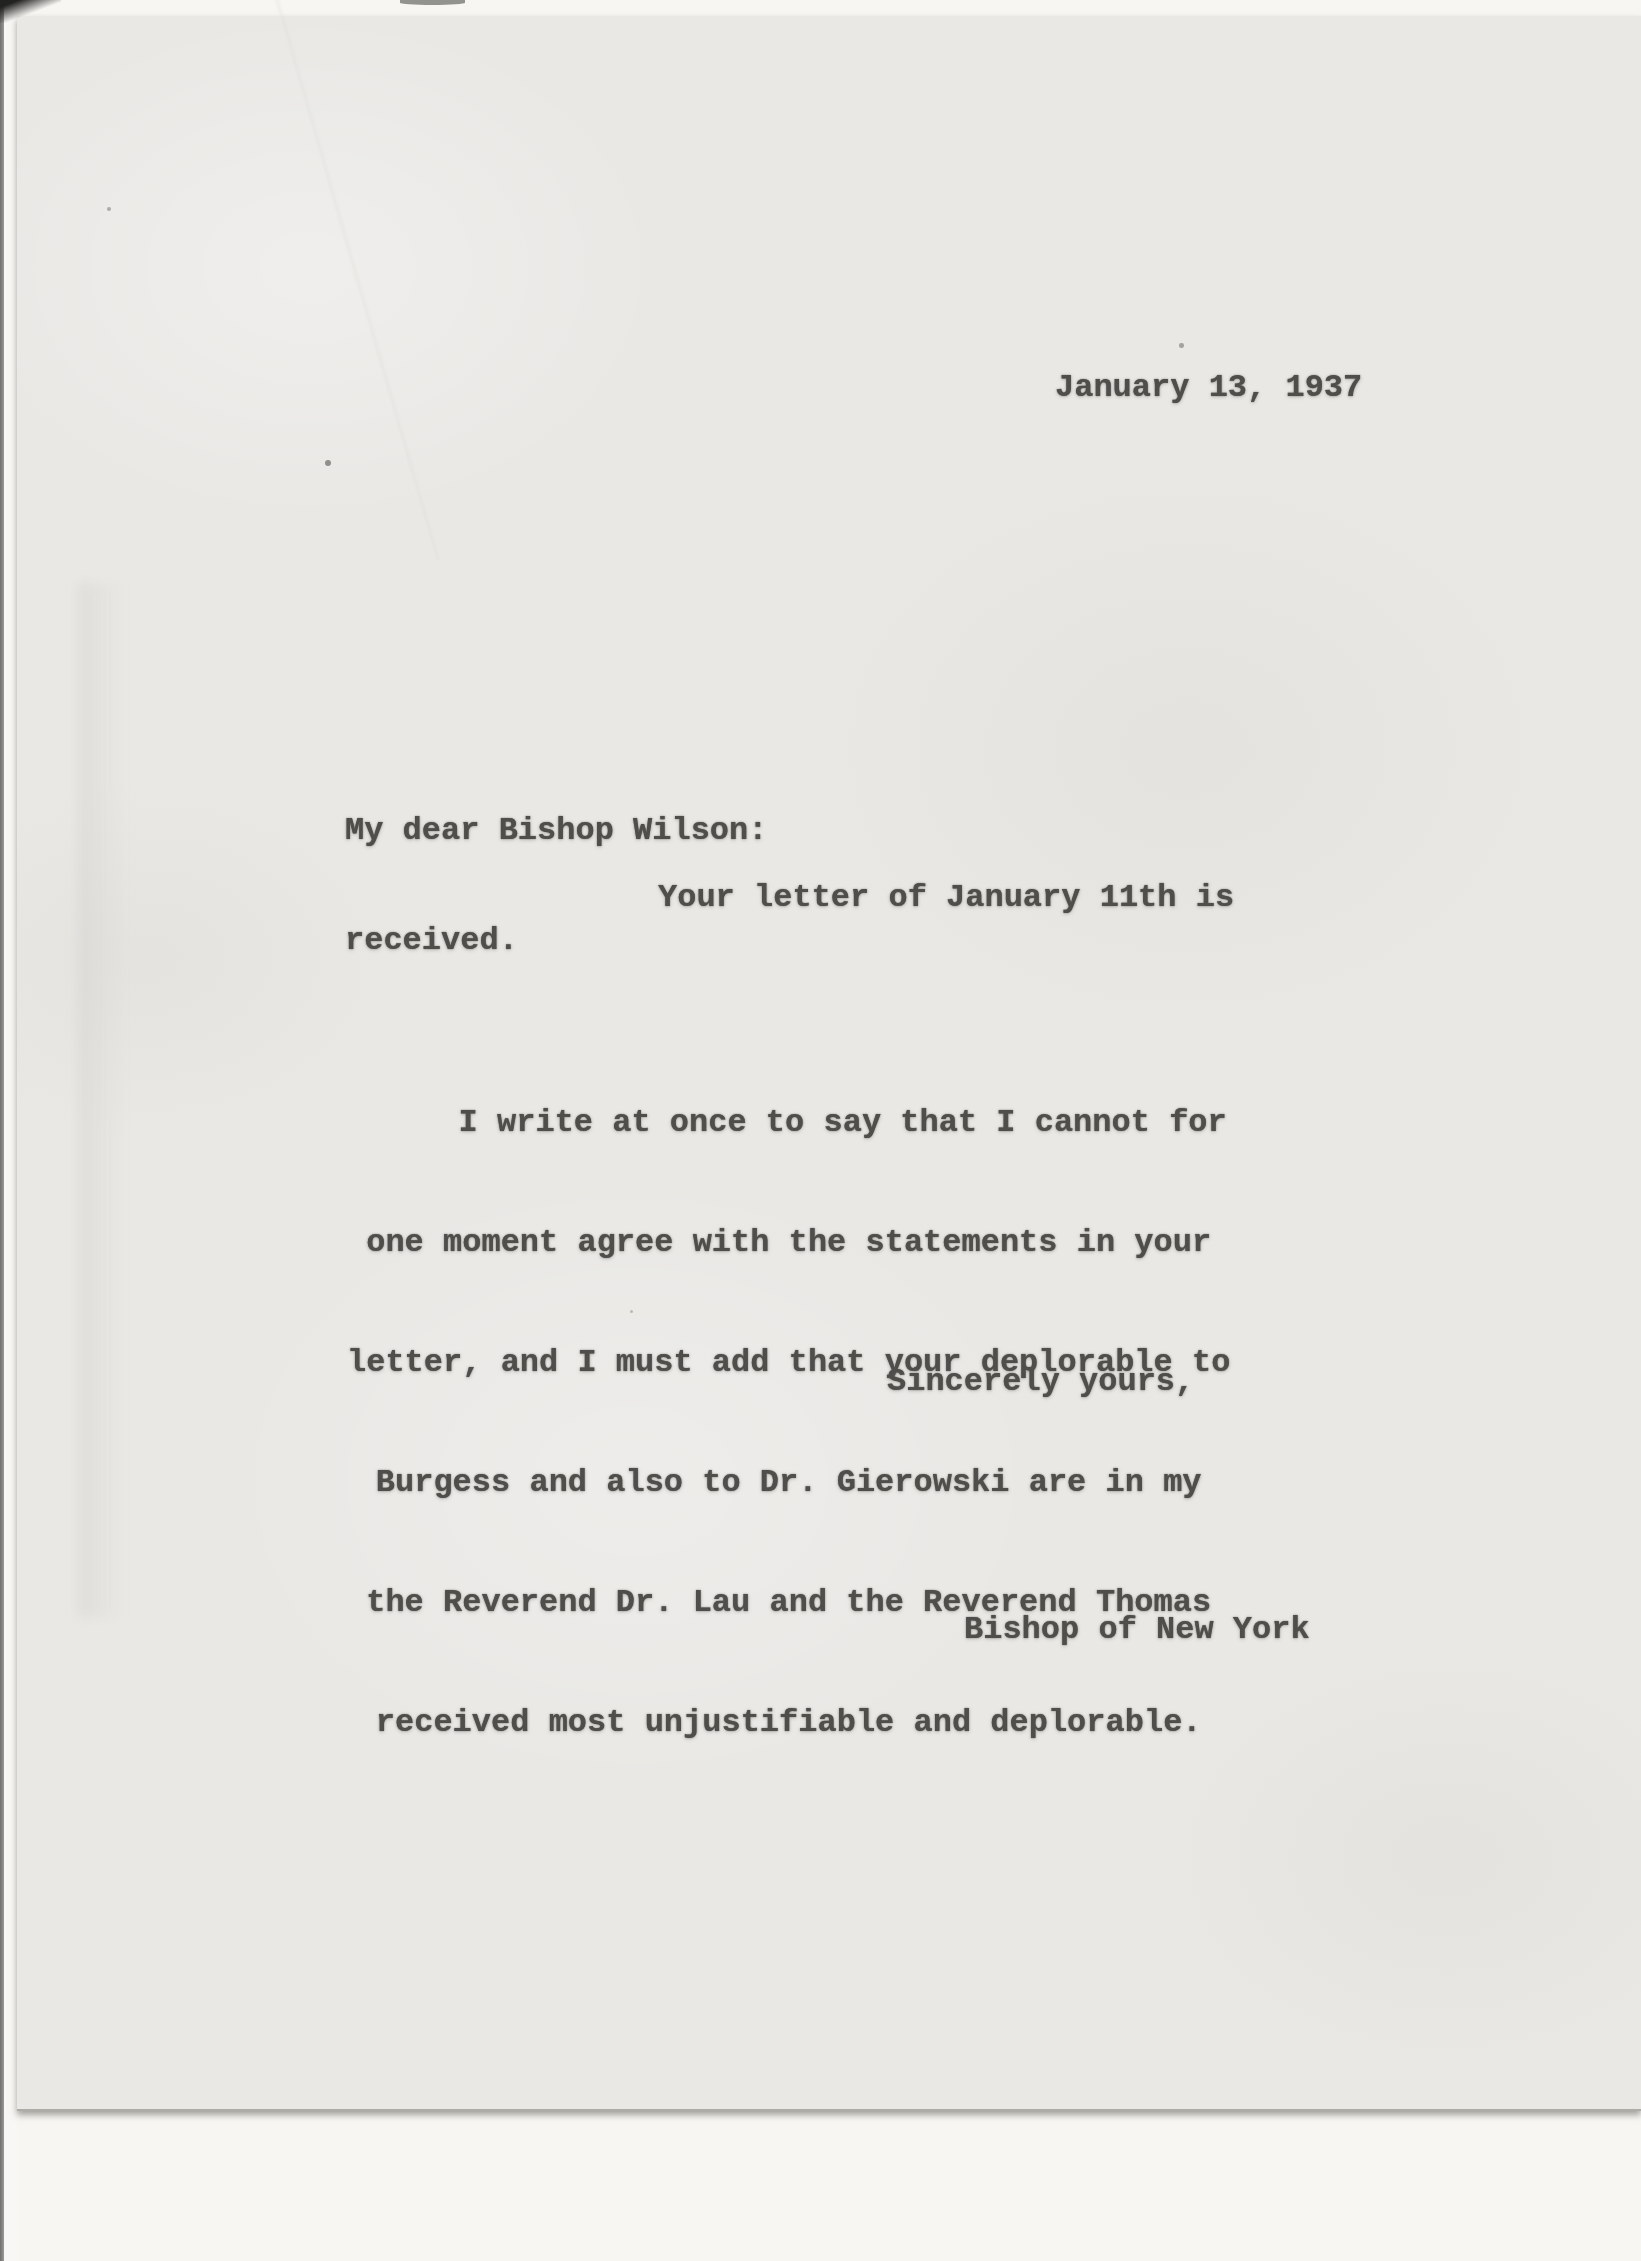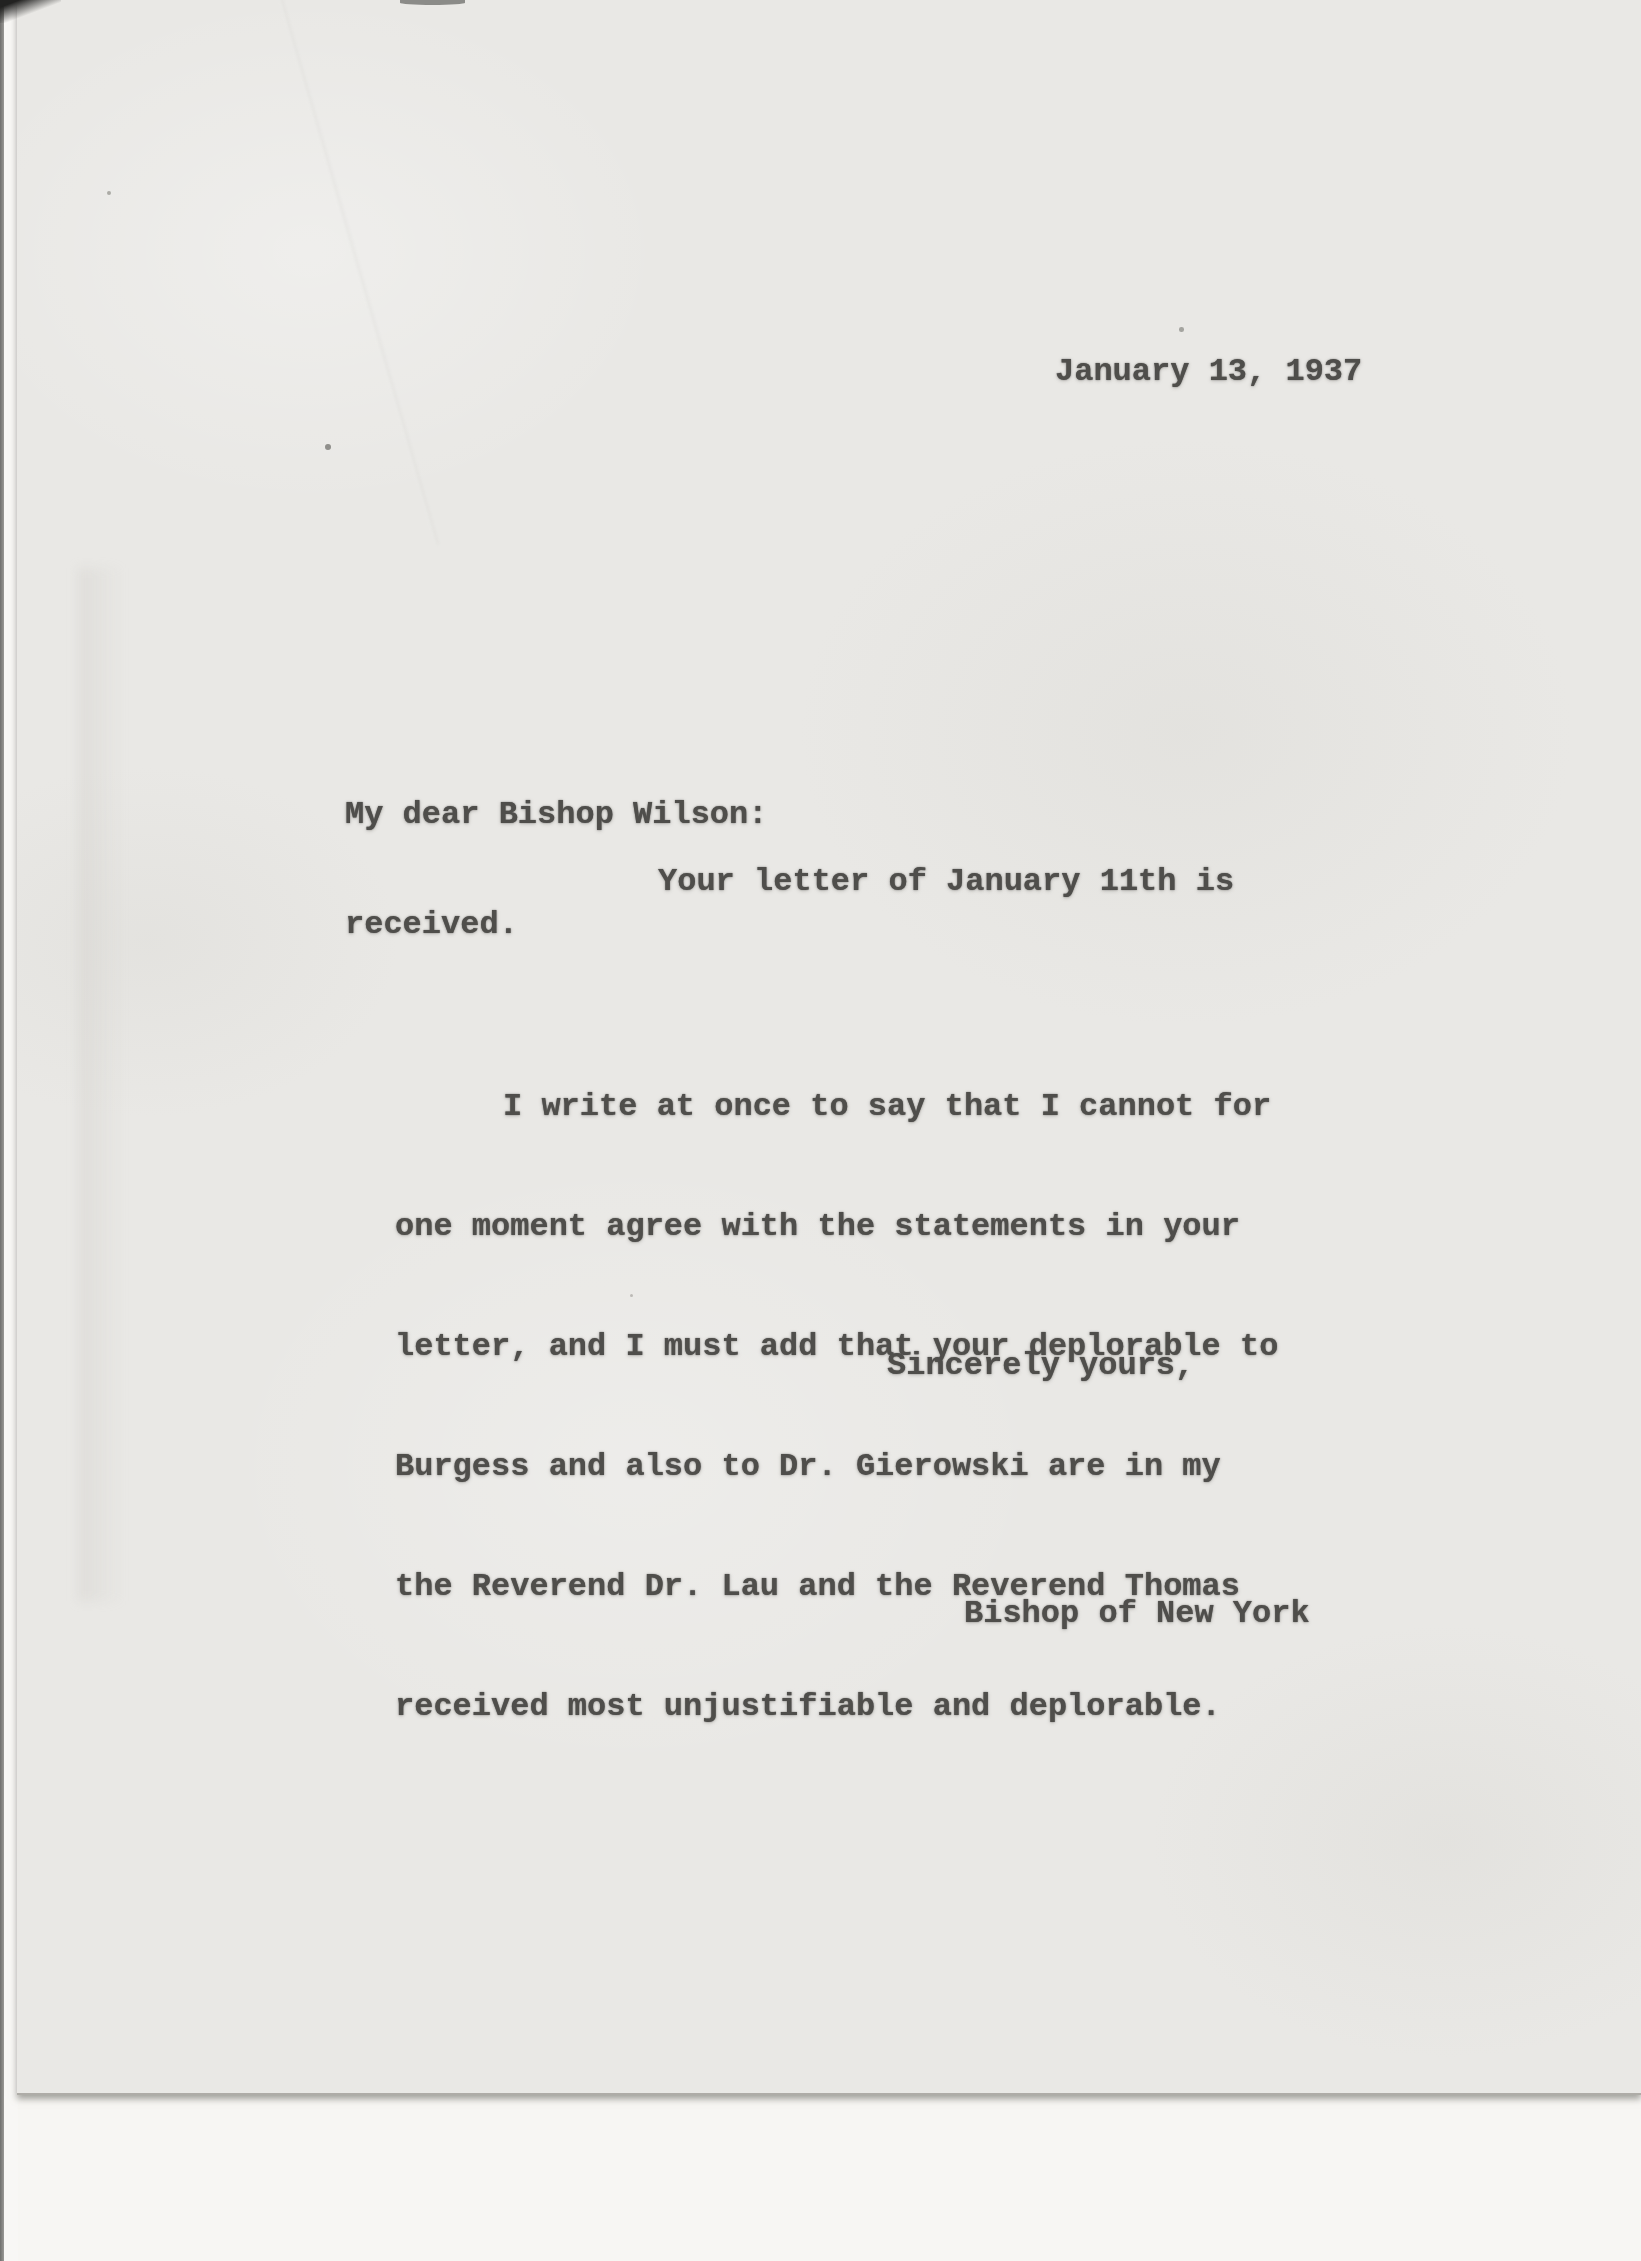--- a/index.html
+++ b/index.html
@@ -22,31 +22,32 @@
     background: linear-gradient(to right, #6f6f6d, #9a9996);
   }
   .edge-white {
     position: absolute; left: 3.9px; top: 0;
     width: 14px; height: 100%;
     background: #f8f7f5;
   }
   
   .paper {
     position: absolute;
-    left: 17px; top: 0;
+    left: 17px; top: 16px;
     width: 1624px; height: 2093px;
     background:
       radial-gradient(ellipse 581px 419px at 18% 12%, rgba(255,255,255,0.28), transparent 62%),
       radial-gradient(ellipse 645px 490px at 72% 35%, rgba(214,213,208,0.30), transparent 60%),
       radial-gradient(ellipse 710px 529px at 38% 70%, rgba(255,255,255,0.20), transparent 60%),
       radial-gradient(ellipse 490px 361px at 88% 88%, rgba(212,211,206,0.28), transparent 60%),
       radial-gradient(ellipse 387px 271px at 8% 45%, rgba(208,207,202,0.22), transparent 65%),
       #e9e8e5;
     border-bottom: 2.6px solid #aeaca7;
     box-shadow: 0 3.9px 6.5px rgba(118,116,110,0.65);
+    text-align: center;
   }
   .corner-tl {
     position: absolute; left: 0; top: 0;
     width: 61px; height: 23px;
     background: linear-gradient(to bottom right, #222221 16%, rgba(34,34,33,0) 55%);
   }
   .top-notch {
     position: absolute; left: 400px; top: 0;
     width: 65px; height: 4.5px;
     background: rgba(45,45,43,0.5);
@@ -84,21 +85,21 @@
     white-space: pre;
     letter-spacing: 0;
     text-shadow: 0 0 1.3px rgba(79,78,75,0.85), 0 0.6px 3.9px rgba(112,110,104,0.38);
     filter: blur(0.3px);
   }
   .date-line        { left: 1038px; top: 352px;  }
   .recipient-block  { left: 328px;  top: 573px;  line-height: 36px; }
   .salutation-line  { left: 328px;  top: 795px; }
   .opening-line-1   { left: 641px;  top: 862px; }
   .opening-line-2   { left: 328px;  top: 905px; }
-  .body-paragraph   { left: 330px;  top: 1007px; line-height: 40px; margin-left: 48px; }
+  .body-paragraph   { left: 330px;  top: 1007px; line-height: 40px; }
   .body-paragraph .bline.first { text-indent: 108px; }
   .closing-line     { left: 845px; top: 1346px; margin-left: 25px; }
   .signature-line   { left: 947px; top: 1594px; }
 </style>
 </head>
 <body>
 
 <div class="scan">
 
   <div class="edge-dark"></div>

